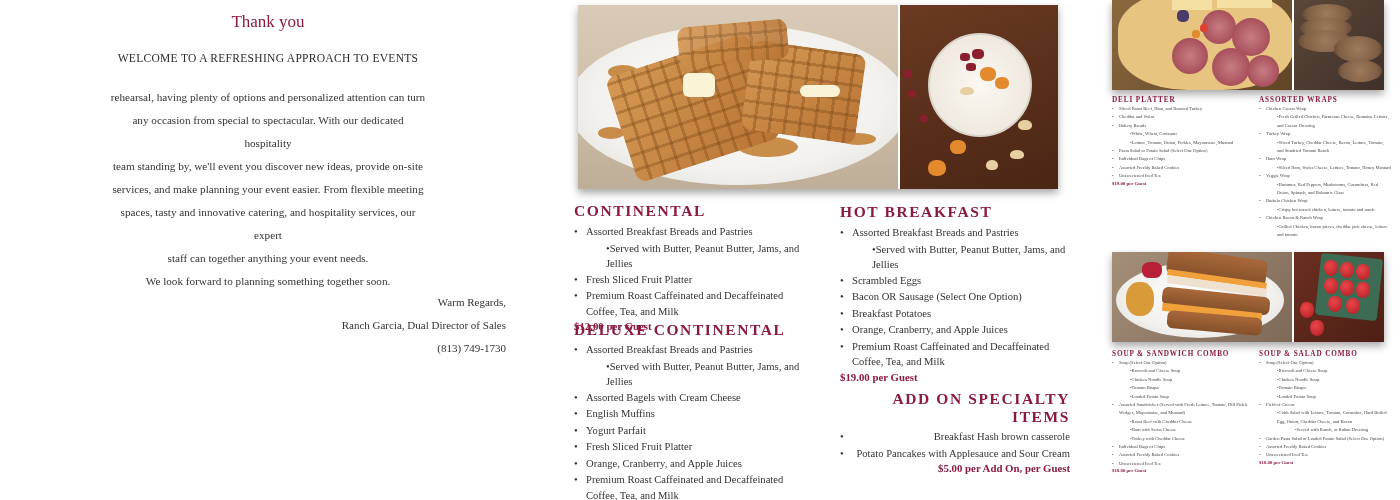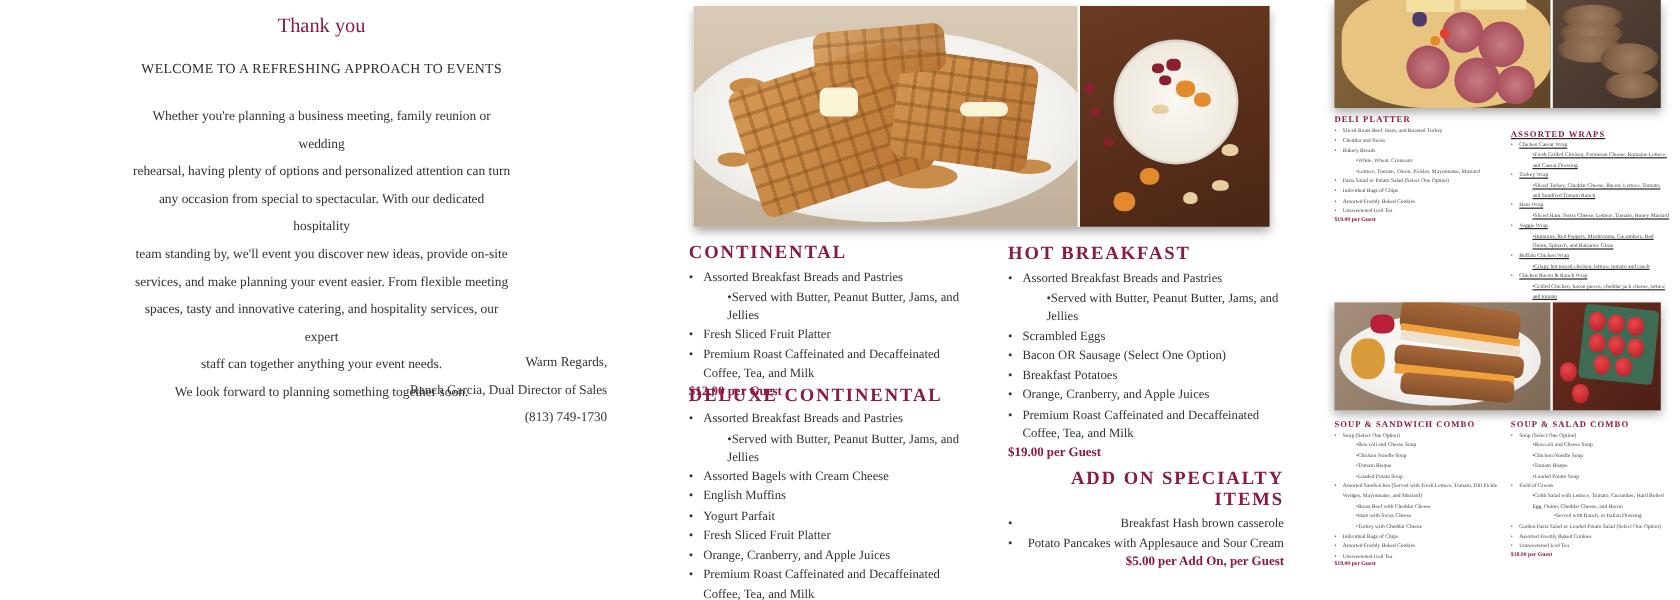--- a/index.html
+++ b/index.html
@@ -83,21 +83,20 @@
   .tiny ul.items li.sub2 { padding-left: 36px; }
   .tiny .price { font-size: 4.8px; }
 </style>
 </head>
 <body>
 
 <div class="letter">
   <div class="thanks">Thank you</div>
   <div class="welcome">WELCOME TO A REFRESHING APPROACH TO EVENTS</div>
   <div class="body">
-    <p>Whether you're planning a business meeting, family reunion or wedding</p>
     <p>rehearsal, having plenty of options and personalized attention can turn</p>
     <p>any occasion from special to spectacular. With our dedicated hospitality</p>
     <p>team standing by, we'll event you discover new ideas, provide on-site</p>
     <p>services, and make planning your event easier. From flexible meeting</p>
     <p>spaces, tasty and innovative catering, and hospitality services, our expert</p>
     <p>staff can together anything your event needs.</p>
     <p>We look forward to planning something together soon.</p>
   </div>
   <div class="closing c1">Warm Regards,</div>
   <div class="closing c2">Ranch Garcia, Dual Director of Sales</div>
@@ -216,21 +215,21 @@
     <li class="sub">•White, Wheat, Croissant</li>
     <li class="sub">•Lettuce, Tomato, Onion, Pickles, Mayonnaise, Mustard</li>
     <li class="bullet">Pasta Salad or Potato Salad (Select One Option)</li>
     <li class="bullet">Individual Bags of Chips</li>
     <li class="bullet">Assorted Freshly Baked Cookies</li>
     <li class="bullet">Unsweetened Iced Tea</li>
   </ul>
   <div class="price">$19.00 per Guest</div>
 </div>
 
-<div class="section tiny" style="left:1259px; top:108px; width:132px;text-decoration:underline;">
+<div class="section tiny" style="left:1259px; top:96px; width:132px;">
   <div class="sec-title">ASSORTED WRAPS</div>
   <ul class="items">
     <li class="bullet">Chicken Caesar Wrap</li>
     <li class="sub">•Fresh Grilled Chicken, Parmesan Cheese, Romaine Lettuce, and Caesar Dressing</li>
     <li class="bullet">Turkey Wrap</li>
     <li class="sub">•Sliced Turkey, Cheddar Cheese, Bacon, Lettuce, Tomato, and Sundried Tomato Ranch</li>
     <li class="bullet">Ham Wrap</li>
     <li class="sub">•Sliced Ham, Swiss Cheese, Lettuce, Tomato, Honey Mustard</li>
     <li class="bullet">Veggie Wrap</li>
     <li class="sub">•Hummus, Red Peppers, Mushrooms, Cucumbers, Red Onion, Spinach, and Balsamic Glaze</li>

